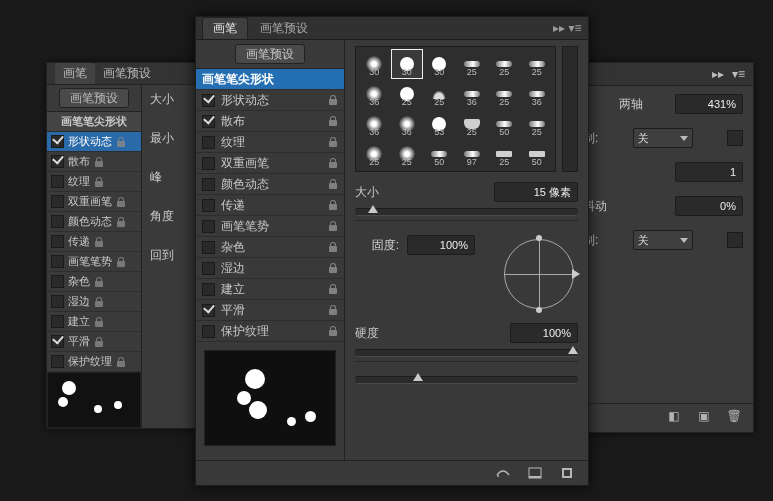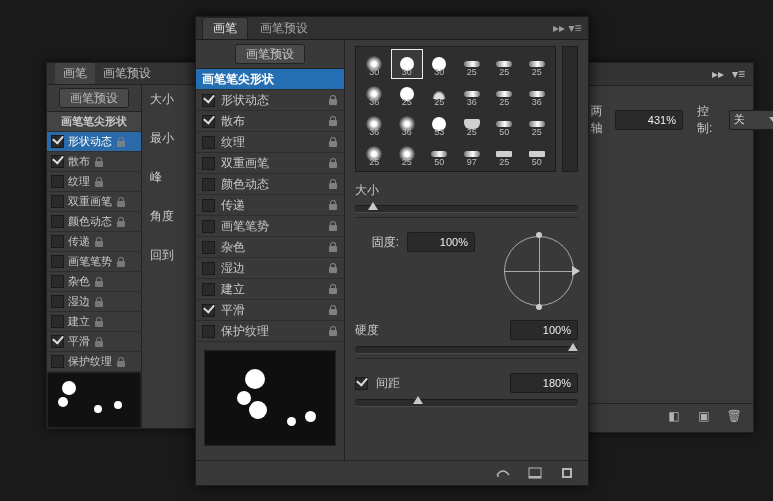--- a/index.html
+++ b/index.html
@@ -95,21 +95,21 @@
     height:54px; background:#111; border:1px solid #222; margin-top:auto;
     display:flex; align-items:center; justify-content:space-around;
   }
   .dotset1 .d{ background:#fff; border-radius:50%; display:inline-block; }
 
   
   #rightPanel {
     left: 560px; top: 62px; width: 192px; height: 365px;
     display:flex; flex-direction:column; padding-bottom:4px;
   }
-  #rightPanel .content { padding:8px 10px; display:flex; gap:14px; }
+  #rightPanel .content { padding:8px 10px; display:flex; flex-direction:column; gap:14px; }
   #rightPanel .line { display:flex; align-items:center; gap:8px; justify-content:space-between; font-size:12px;}
   #rightPanel .chip { width:14px;height:14px;border:1px solid #1a1a1a;background:#2a2a2a; }
 
   
   #mainPanel {
     position:absolute;
     left: 195px; top: 16px;
     width: 392px; height: 468px;
     background:#393939; border:1px solid #1c1c1c;
     box-shadow: 0 0 14px rgba(0,0,0,0.8);
@@ -614,20 +614,21 @@
                 <div class="num">50</div>
               </div>
             </div>
           <div class="thumbscroll"></div>
         </div>
 
         <div class="section">
           <div class="row2">
             <span>大小</span>
             <span style="flex:1"></span>
+            <span class="valbox" style="min-width:70px;">15 像素</span>
           </div>
           <div class="row2">
               <div class="slider">
                 <span class="knob" style="left:6%;"></span>
               </div>
             </div>
         </div>
 
         <div class="hsep"></div>
 
@@ -660,26 +661,20 @@
           <div class="row2">
               <div class="slider">
                 <span class="knob" style="left:calc(100% - 10px);"></span>
               </div>
             </div>
         </div>
 
         <div class="hsep"></div>
 
         <div class="section">
-          <div class="row2">
-            <span class="cb on"></span>
-            <span>间距</span>
-            <span style="flex:1"></span>
-            <span class="valbox">180%</span>
-          </div>
           <div class="row2">
               <div class="slider">
                 <span class="knob" style="left:26%;"></span>
               </div>
             </div>
         </div>
 
         <div style="flex:1"></div>
       </div>
     </div>

